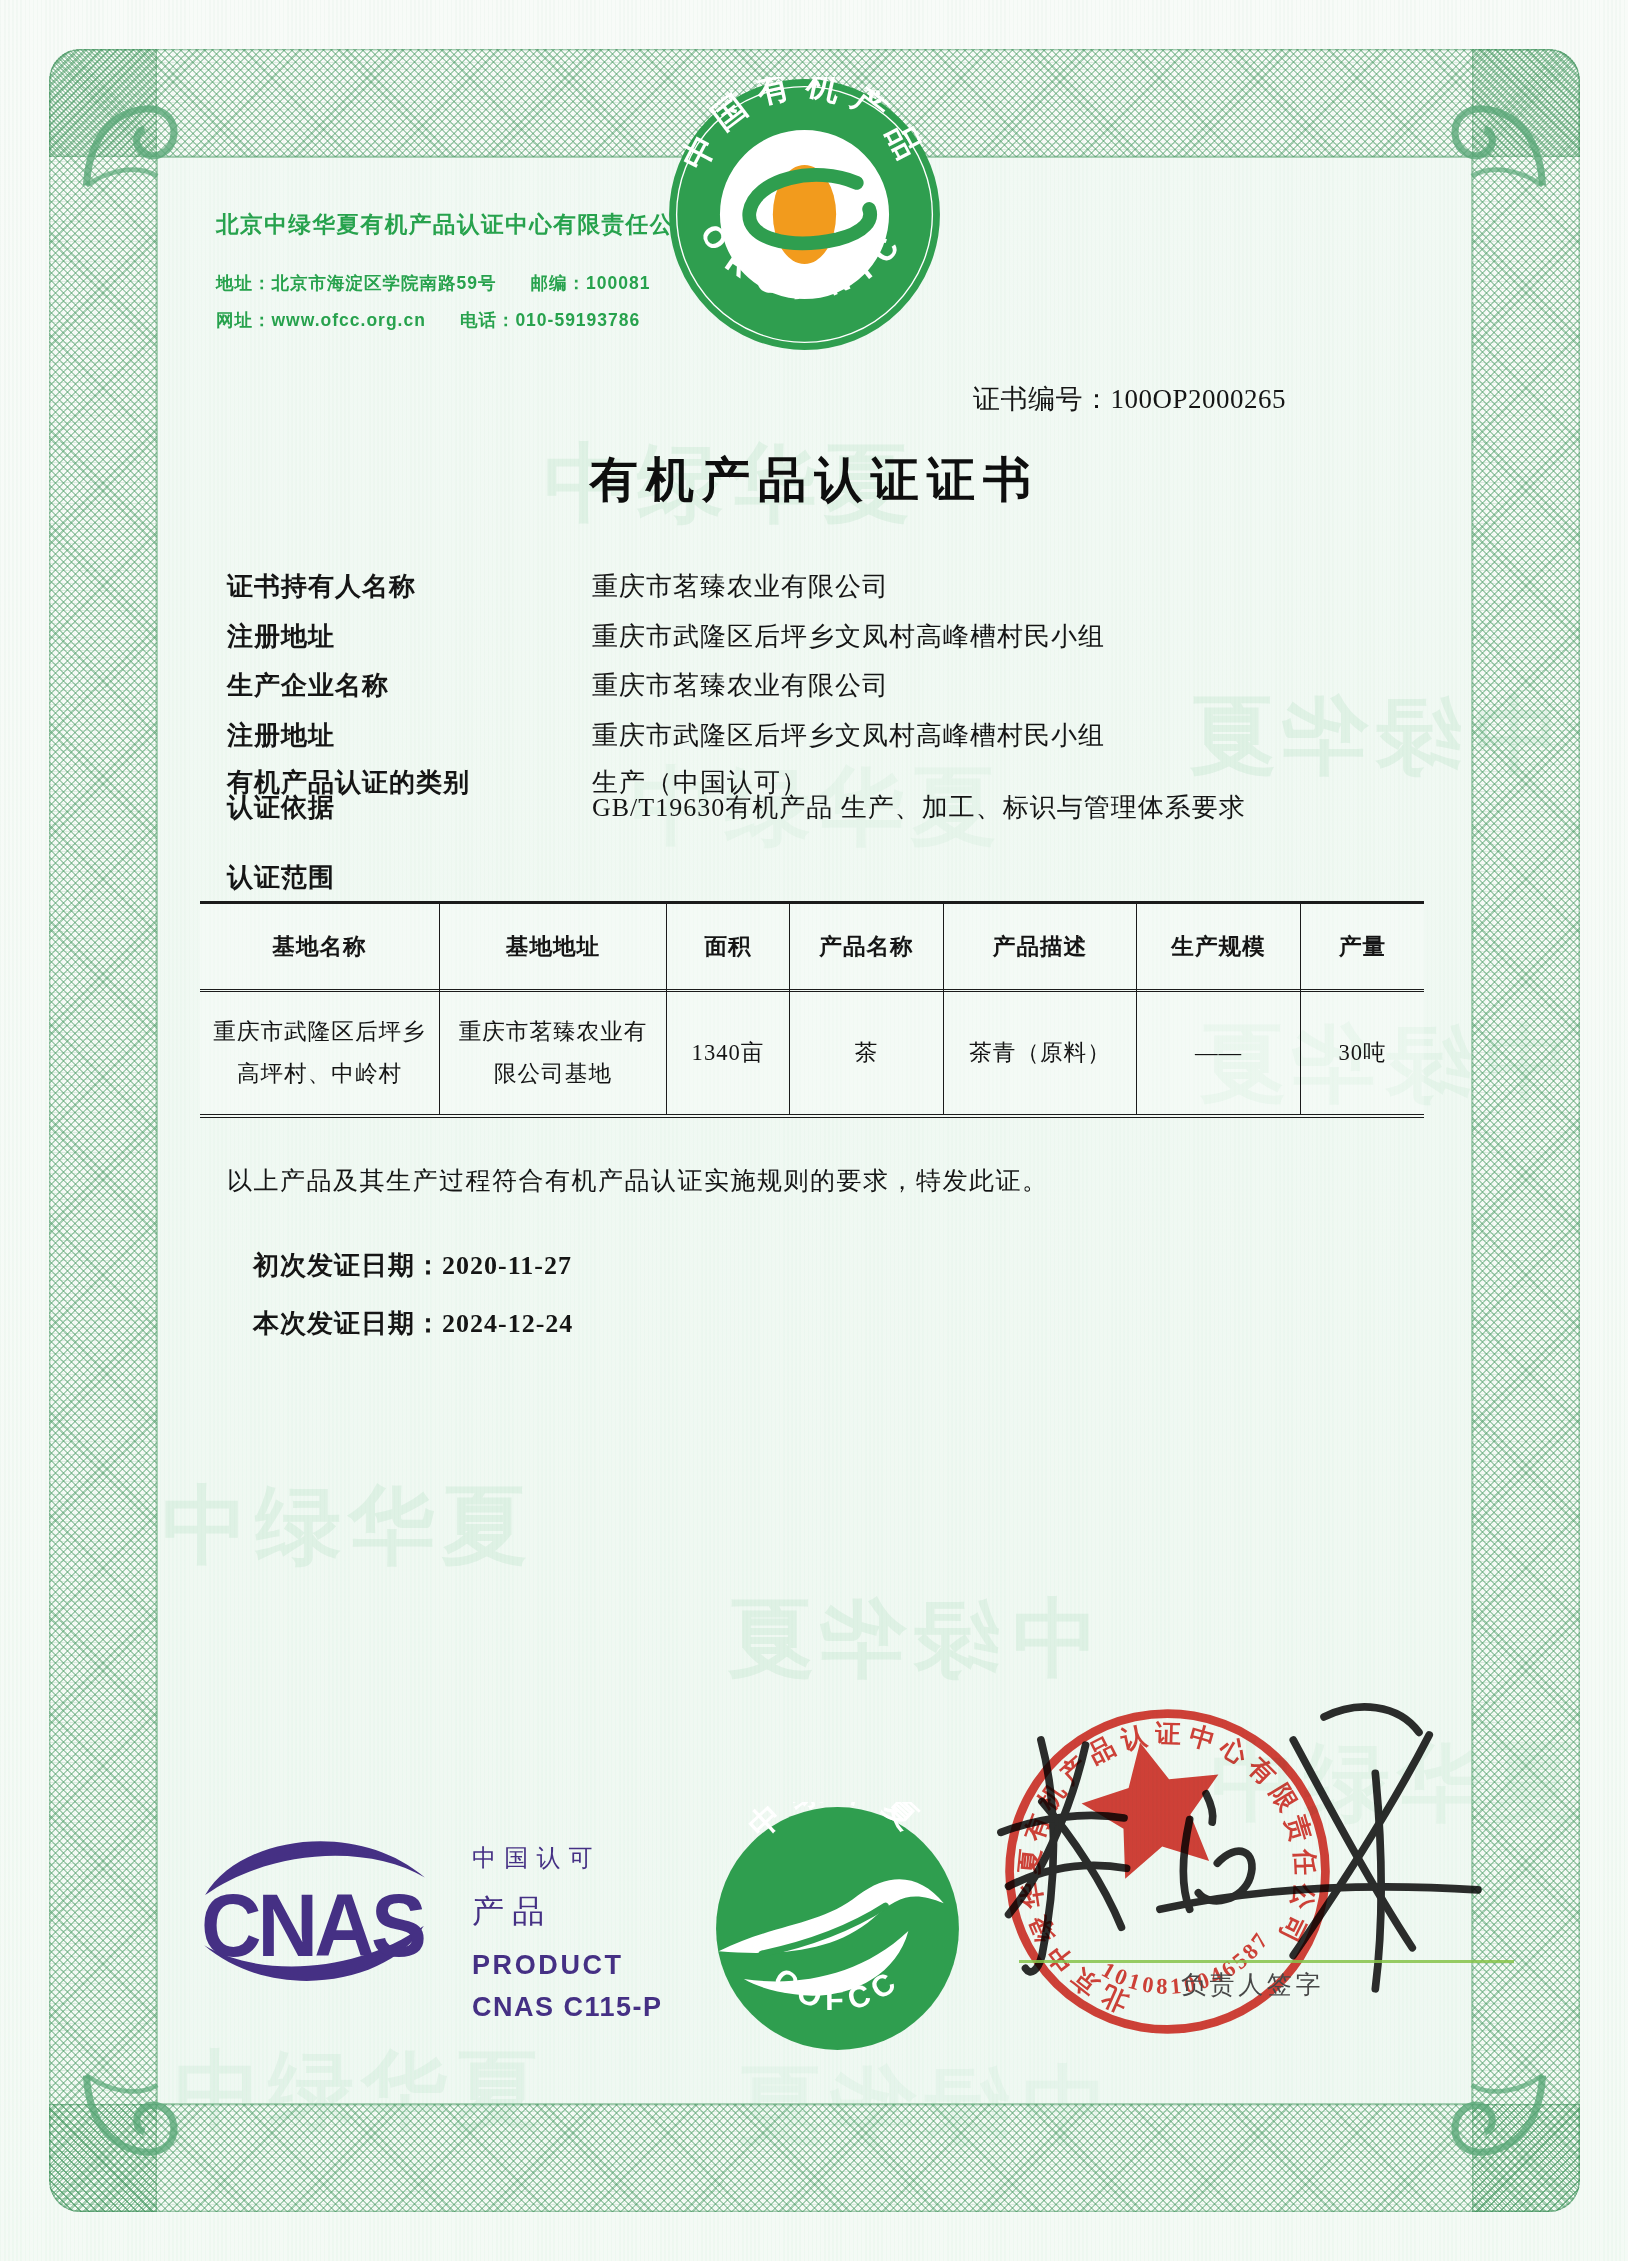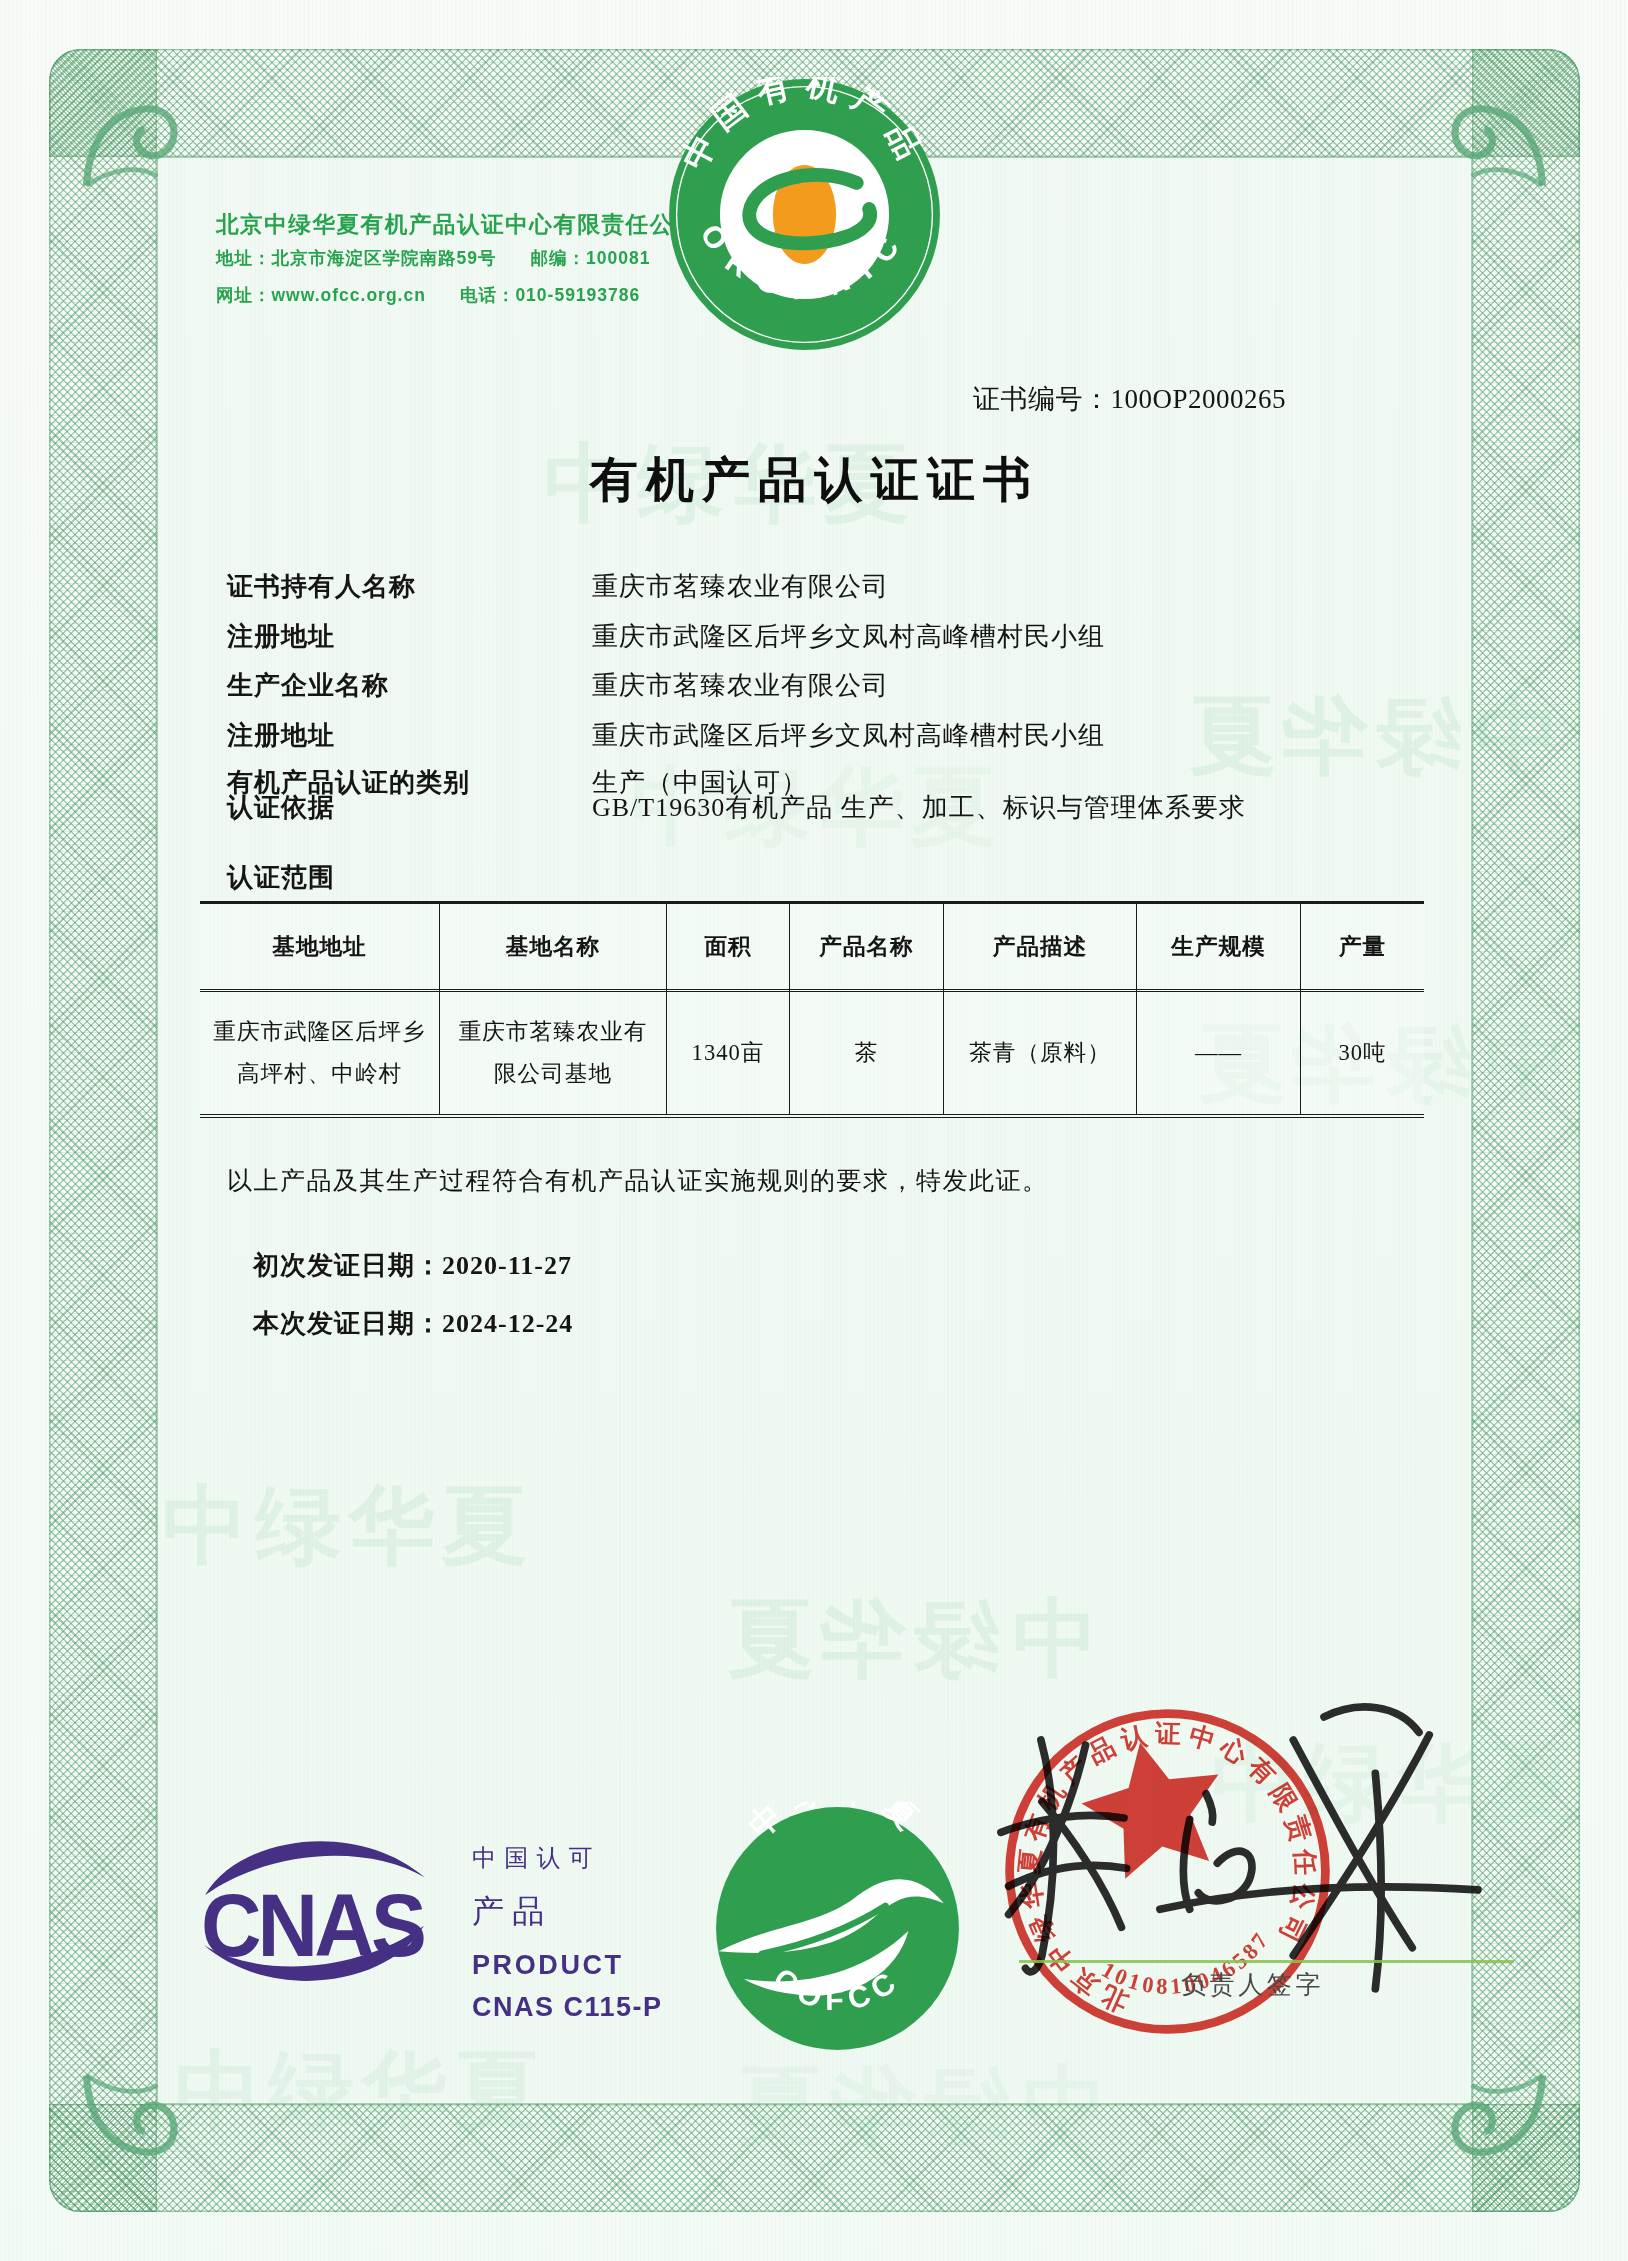--- a/index.html
+++ b/index.html
@@ -30,21 +30,21 @@
   .corner.bl{left:77px;bottom:77px;transform:scaleY(-1);}
   .corner.br{right:77px;bottom:77px;transform:scale(-1,-1);}
   
   .wm{position:absolute;font-family:"Liberation Sans",sans-serif;font-weight:bold;
       font-size:86px;letter-spacing:7.2px;color:rgba(125,203,152,.15);white-space:nowrap;}
   .wm.flip{transform:scaleX(-1);}
   
   .issuer{position:absolute;left:216px;top:209px;color:#27a24d;font-family:"Liberation Sans",sans-serif;}
   .issuer .name{font-size:22.6px;font-weight:bold;letter-spacing:1.5px;}
   .issuer .row{display:flex;gap:34px;font-size:17.5px;font-weight:bold;letter-spacing:1px;}
-  .issuer .row.r1{margin-top:6px;}
+  .issuer .row.r1{margin-top:31px;}
   .issuer .row.r2{margin-top:13.3px;}
   
   .organic{position:absolute;left:667px;top:77px;width:275px;height:275px;}
   
   .certno{position:absolute;left:973px;top:381px;font-size:27px;letter-spacing:0.5px;}
   .certno .num{font-family:"Liberation Serif",serif;}
   .title{position:absolute;left:0;right:0;top:448px;text-align:center;
          font-family:"Liberation Sans",sans-serif;font-weight:900;font-size:48px;letter-spacing:8.2px;color:#0e0e0e;}
   
   .field{position:absolute;left:227px;width:1211px;font-size:26px;}
@@ -172,22 +172,22 @@
 <div class="field" style="top:790px;">
   <span class="lab">认证依据</span>
   <span class="val">GB/T19630有机产品 生产、加工、标识与管理体系要求</span>
 </div>
 <div class="field" style="top:860px;">
   <span class="lab">认证范围</span>
   <span class="val"></span>
 </div>
 
 <div class="ctable">
+  <div class="cell th">基地名称</div>
   <div class="cell th">基地地址</div>
-  <div class="cell th">基地名称</div>
   <div class="cell th">面积</div>
   <div class="cell th">产品名称</div>
   <div class="cell th">产品描述</div>
   <div class="cell th">生产规模</div>
   <div class="cell th">产量</div>
   <div class="cell td">重庆市武隆区后坪乡高坪村、中岭村</div>
   <div class="cell td">重庆市茗臻农业有限公司基地</div>
   <div class="cell td">1340亩</div>
   <div class="cell td">茶</div>
   <div class="cell td">茶青（原料）</div>

